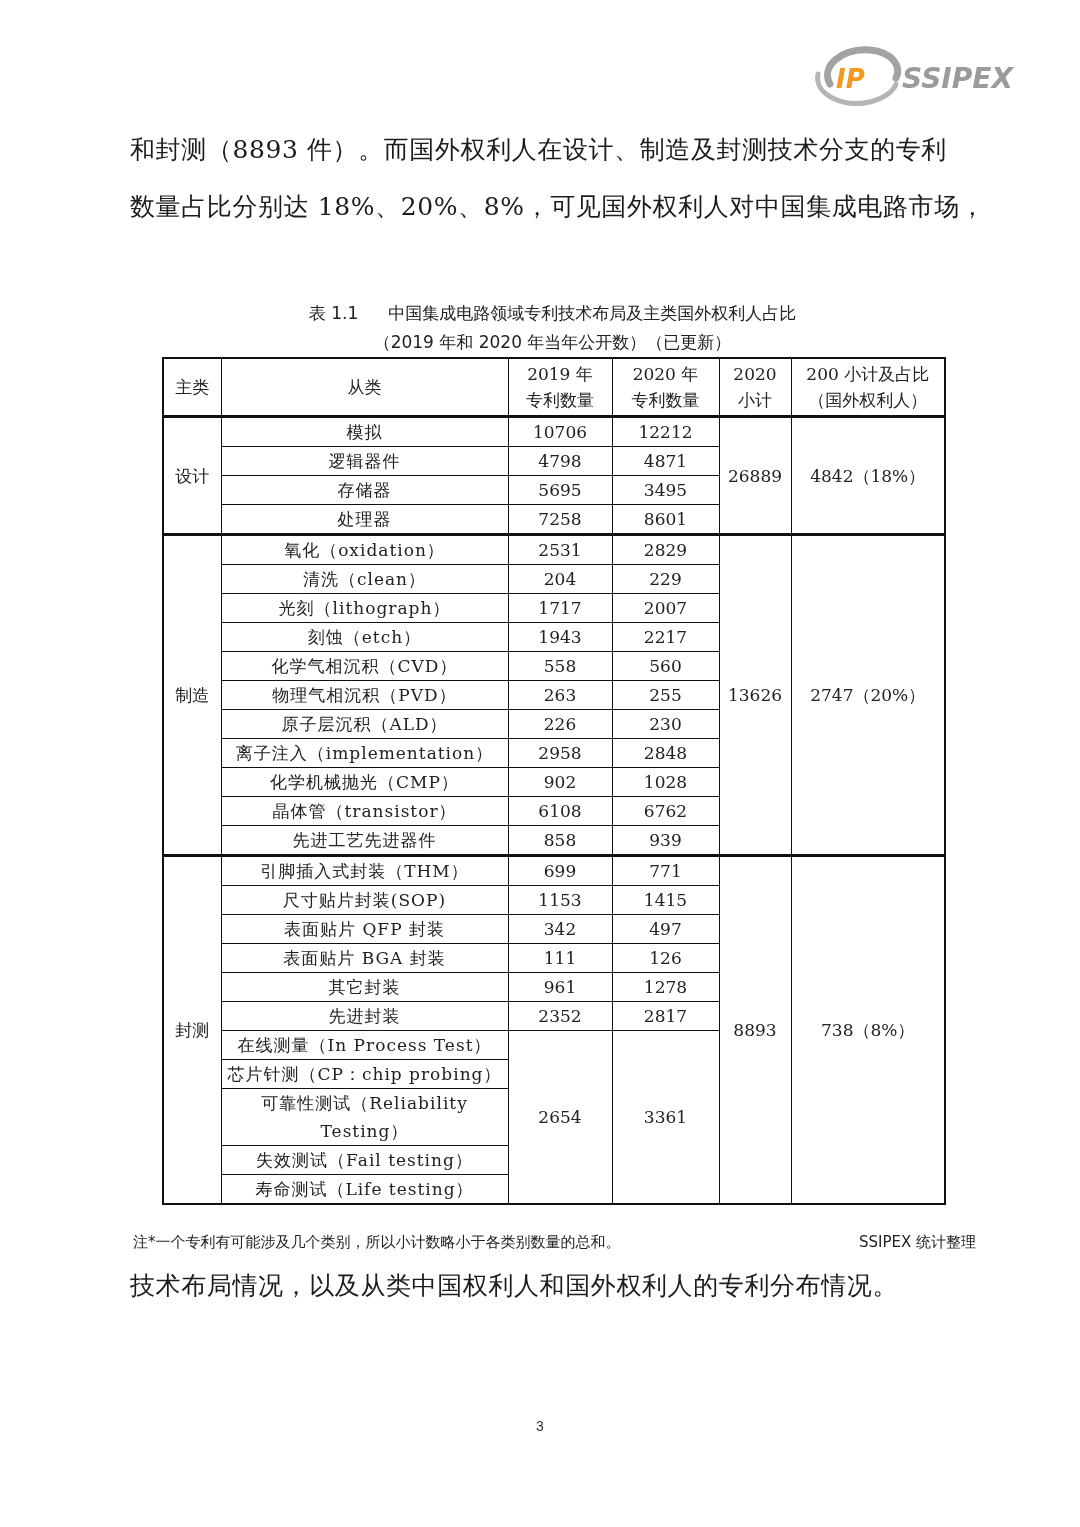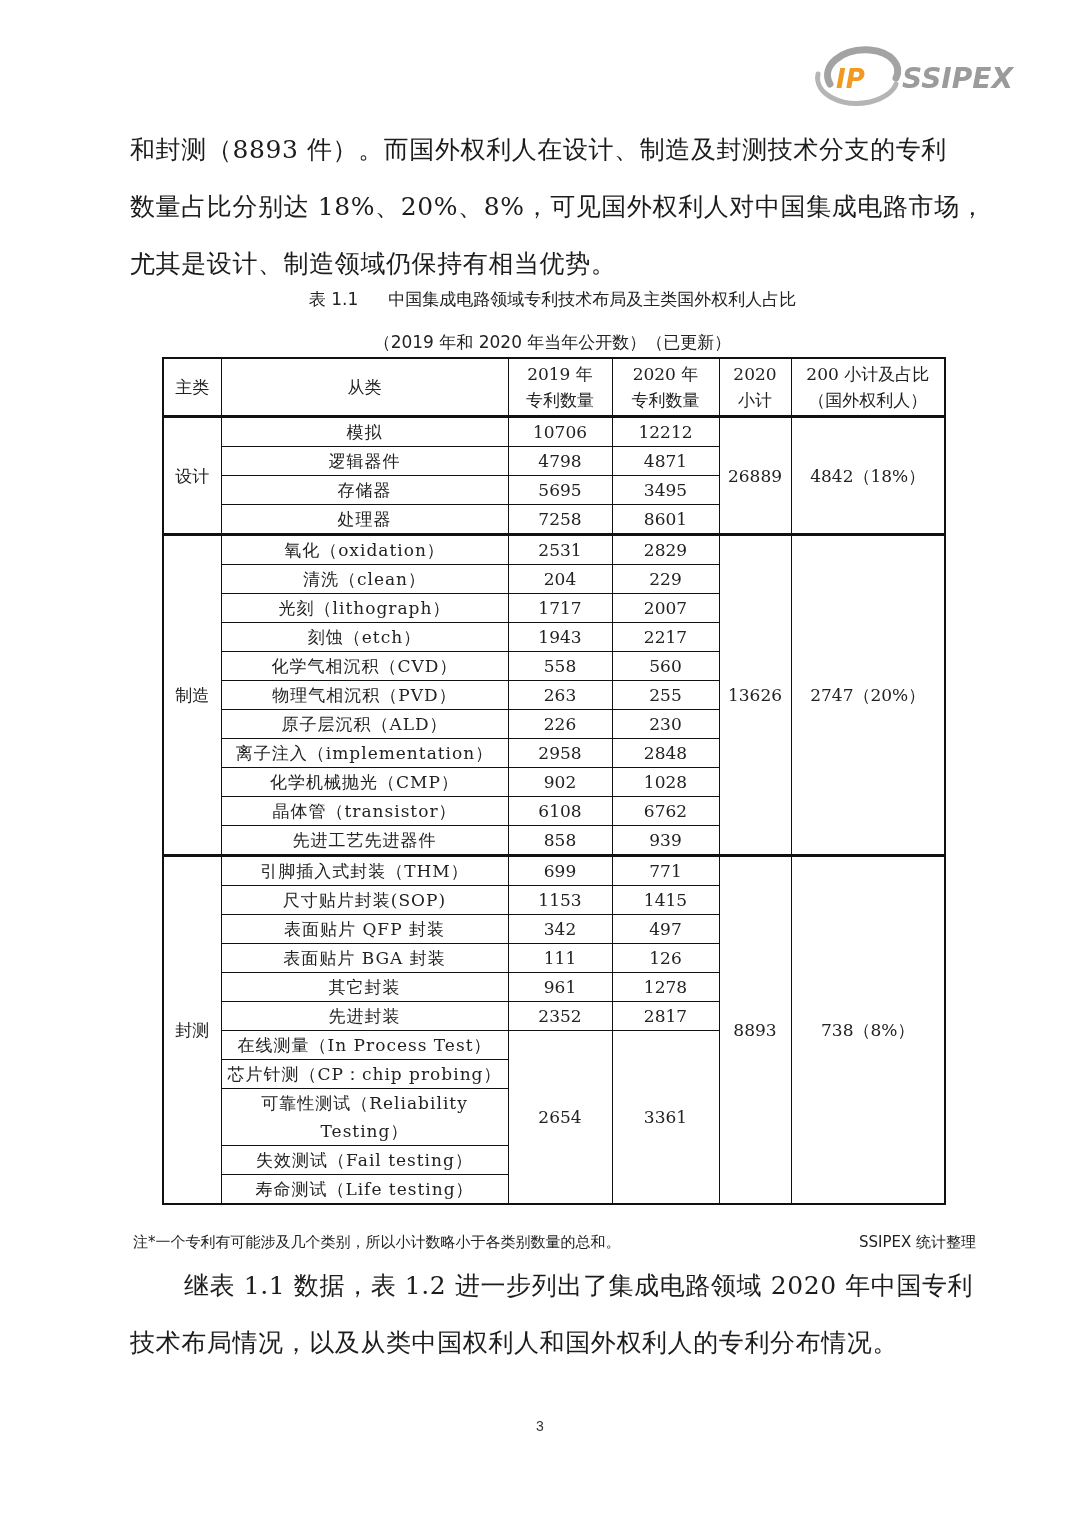--- a/index.html
+++ b/index.html
@@ -16,21 +16,21 @@
     white-space: nowrap;
   }
   .para1 { top: 121px; }
   .para2 { top: 1257px; }
   .para2 .indent { display: inline-block; width: 54px; }
   .caption {
     position: absolute; left: 160px; width: 785px; text-align: center;
     font-family: "DejaVu Sans", "Liberation Sans", sans-serif;
     font-size: 17px; color: #222;
   }
-  .cap1 { top: 288px; }
+  .cap1 { top: 302px; }
   .cap1 .gap { display: inline-block; width: 30px; }
   .cap2 { top: 331px; }
   table.data {
     position: absolute; left: 162px; top: 357px;
     width: 782px; border-collapse: collapse; table-layout: fixed;
     font-family: "DejaVu Serif", "Liberation Serif", serif;
     font-size: 17px; color: #222; padding-left: 33px;
   }
   table.data td, table.data th {
     border: 1.5px solid #111; text-align: center; vertical-align: middle;
@@ -59,21 +59,20 @@
     <path d="M18 40 C 8 22, 30 4, 58 6 C 80 8, 90 22, 84 34" fill="none" stroke="#a3a3a3" stroke-width="7" stroke-linecap="round"></path>
     <path d="M6 30 C 2 50, 30 64, 58 58 C 74 54, 82 46, 84 40" fill="none" stroke="#b5b5b5" stroke-width="5" stroke-linecap="round"></path>
     <text x="24" y="44" font-family="DejaVu Sans, sans-serif" font-weight="bold" font-style="italic" font-size="26" fill="#f29a1f">IP</text>
     <text x="90" y="44" font-family="DejaVu Sans, sans-serif" font-weight="bold" font-style="italic" font-size="28" fill="#9b9b9b">SSIPEX</text>
   </svg>
 </div>
 
 <div class="para para1">
   <div>和封测（8893 件）。而国外权利人在设计、制造及封测技术分支的专利</div>
   <div>数量占比分别达 18%、20%、8%，可见国外权利人对中国集成电路市场，</div>
-  <div>尤其是设计、制造领域仍保持有相当优势。</div>
 </div>
 
 <div class="caption cap1">
   <span>表 1.1</span><span class="gap"></span><span>中国集成电路领域专利技术布局及主类国外权利人占比</span>
 </div>
 <div class="caption cap2">（2019 年和 2020 年当年公开数）（已更新）</div>
 
 <table class="data">
   <colgroup>
     <col style="width:58px">
@@ -230,17 +229,16 @@
     </tr>
   </tbody>
 </table>
 
 <div class="note">
   <span>注*一个专利有可能涉及几个类别，所以小计数略小于各类别数量的总和。</span>
   <span>SSIPEX 统计整理</span>
 </div>
 
 <div class="para para2">
-  <div><span class="indent"></span><span>继表 1.1 数据，表 1.2 进一步列出了集成电路领域 2020 年中国专利</span></div>
   <div>技术布局情况，以及从类中国权利人和国外权利人的专利分布情况。</div>
 </div>
 
 <div class="pagenum">3</div>
 
 </body></html>

